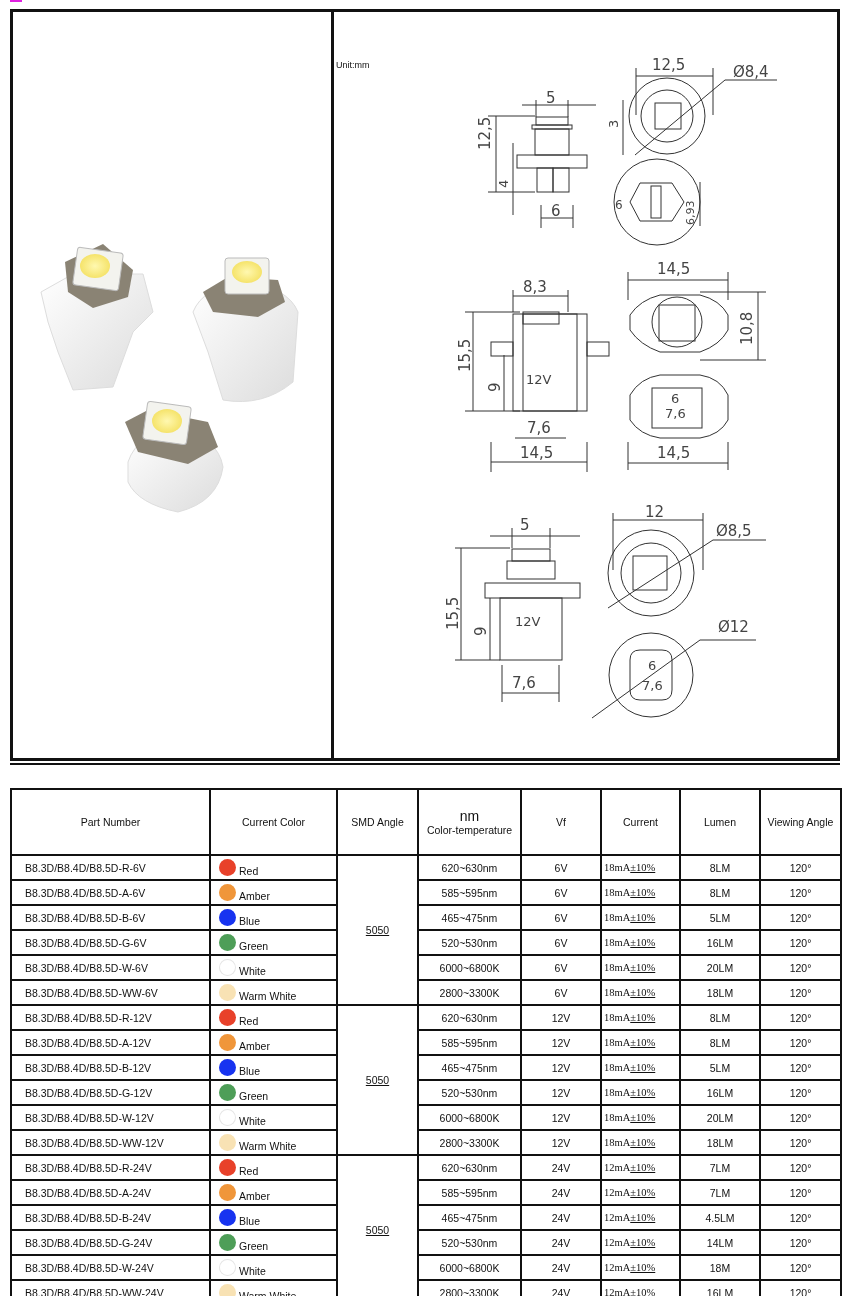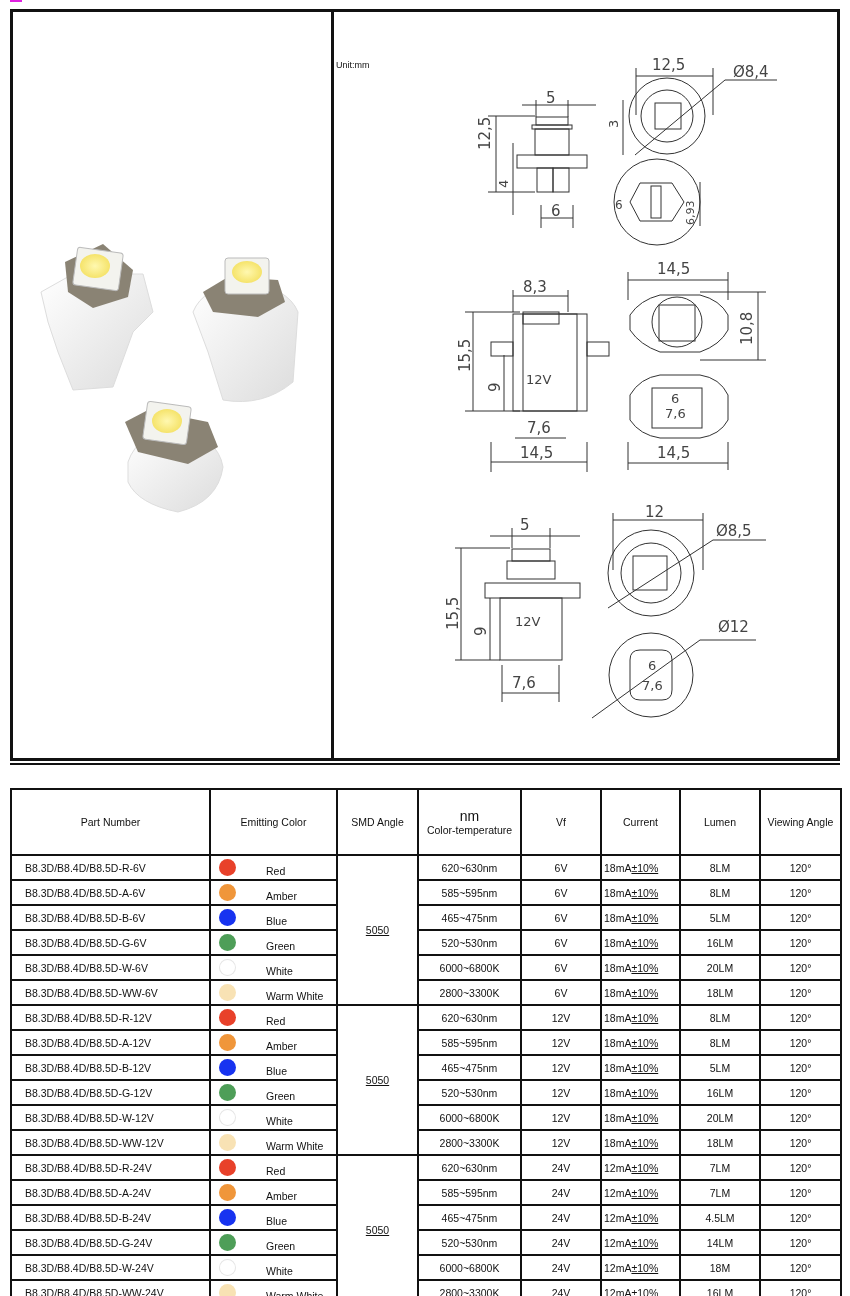--- a/index.html
+++ b/index.html
@@ -9,25 +9,25 @@
   .divider{position:absolute;left:331px;top:9px;width:3px;height:752px;background:#111;}
   .photo{position:absolute;left:13px;top:12px;width:318px;height:746px;}
   .drawing{position:absolute;left:334px;top:12px;width:503px;height:902px;}
   .unit{position:absolute;left:2px;top:48px;font-size:9px;}
   .gap-line{position:absolute;left:10px;top:763px;width:830px;height:2px;background:#111;}
   table.spec{position:absolute;left:10px;top:788px;width:830px;border-collapse:collapse;table-layout:fixed;}
   table.spec td, table.spec th{border:2px solid #111;font-size:10.5px;font-weight:normal;text-align:center;padding:0;height:23px;overflow:hidden;white-space:nowrap;}
   table.spec th{height:64px;font-size:10.5px;}
   table.spec th .small{font-size:14px;display:block;}
   table.spec td.pn{text-align:left;padding-left:13px;font-size:10.5px;}
-  table.spec td.cur{text-align:left;padding-left:2px;}
+  table.spec td.cur{text-align:left;padding-left:2px;font-family:Liberation Serif, serif;}
   .cc{display:flex;align-items:center;padding-left:8px;height:23px;}
   .dot{width:17px;height:17px;border-radius:50%;margin-right:3px;flex:none;}
   .dot.white{box-shadow:inset 0 0 0 1px #e6e6e6;}
-  .cc span.lbl{padding-top:6px;margin-left:27px;}
+  .cc span.lbl{padding-top:6px;}
   td.smd{vertical-align:middle;text-decoration:underline;}
   .pm{text-decoration:underline;}
 </style>
 </head>
 <body>
 
 <div class="pink-mark"></div>
 
 <div class="top-frame"></div>
 <div class="divider"></div>
@@ -228,21 +228,21 @@
       <col style="width:81px">
       <col style="width:103px">
       <col style="width:80px">
       <col style="width:79px">
       <col style="width:80px">
       <col style="width:81px">
   </colgroup>
   <thead>
     <tr>
       <th>Part Number</th>
-      <th>Emitting Color</th>
+      <th>Current Color</th>
       <th>SMD Angle</th>
       <th><span class="small">nm</span><span>Color-temperature</span></th>
       <th>Vf</th>
       <th>Current</th>
       <th>Lumen</th>
       <th>Viewing Angle</th>
     </tr>
   </thead>
   <tbody id="tbody">
       <tr>

